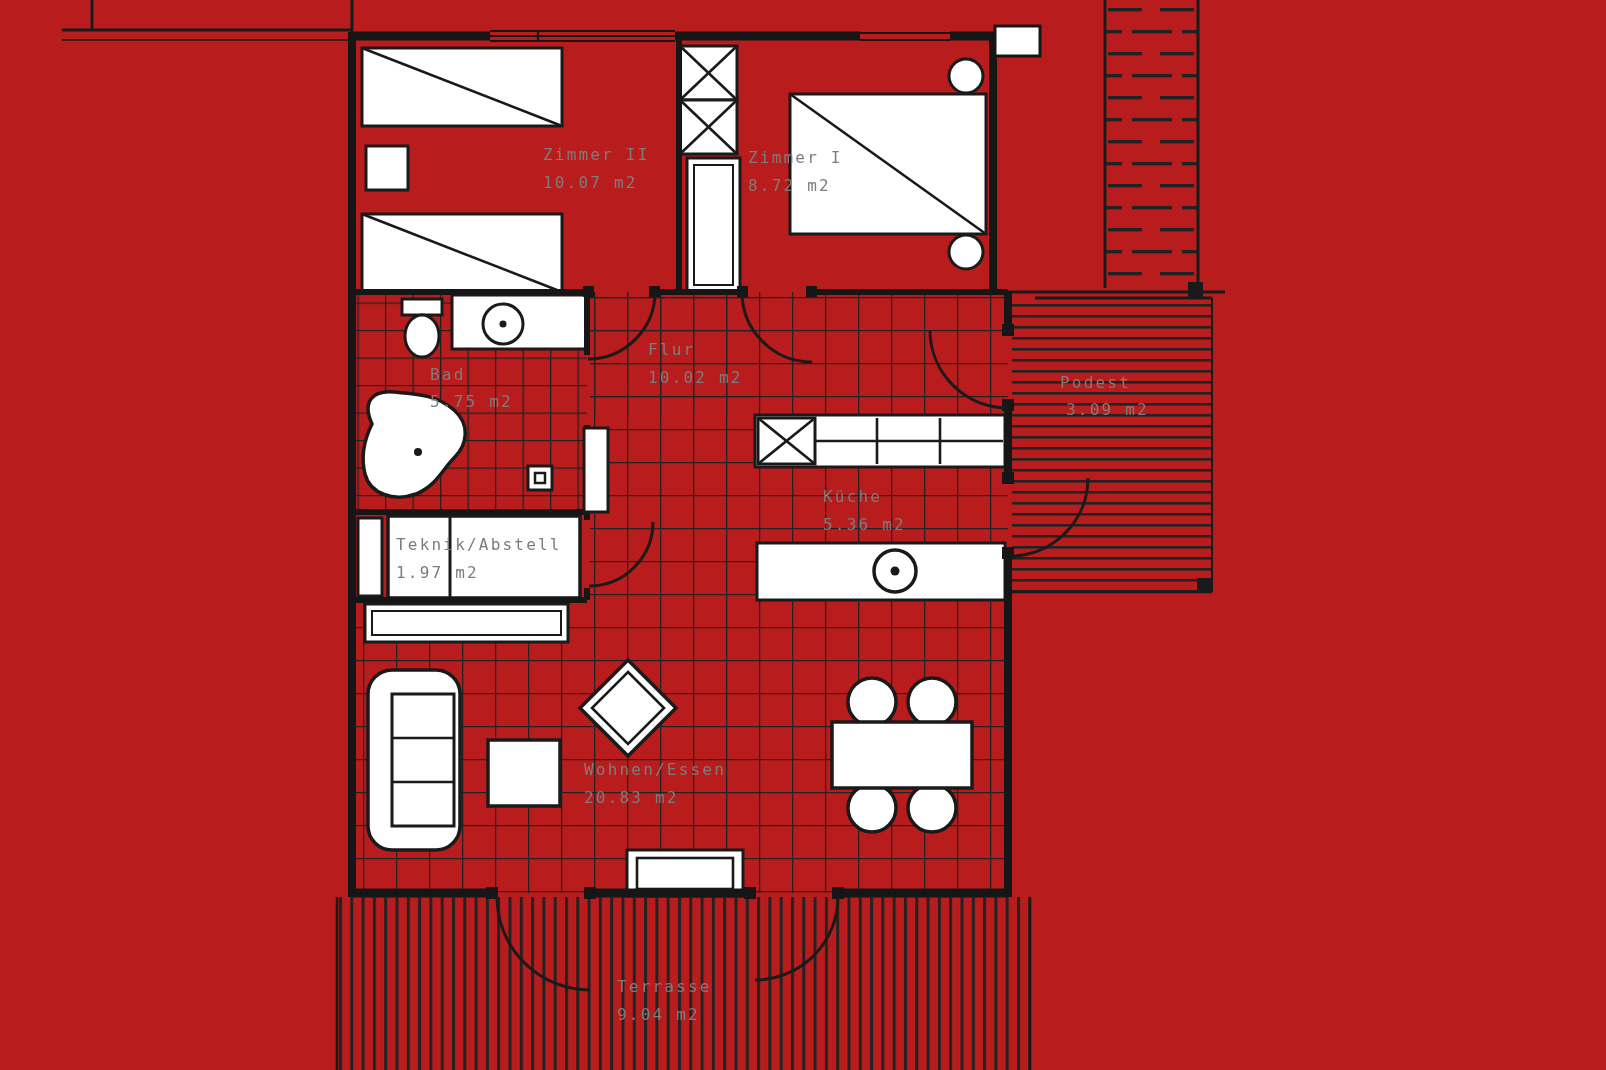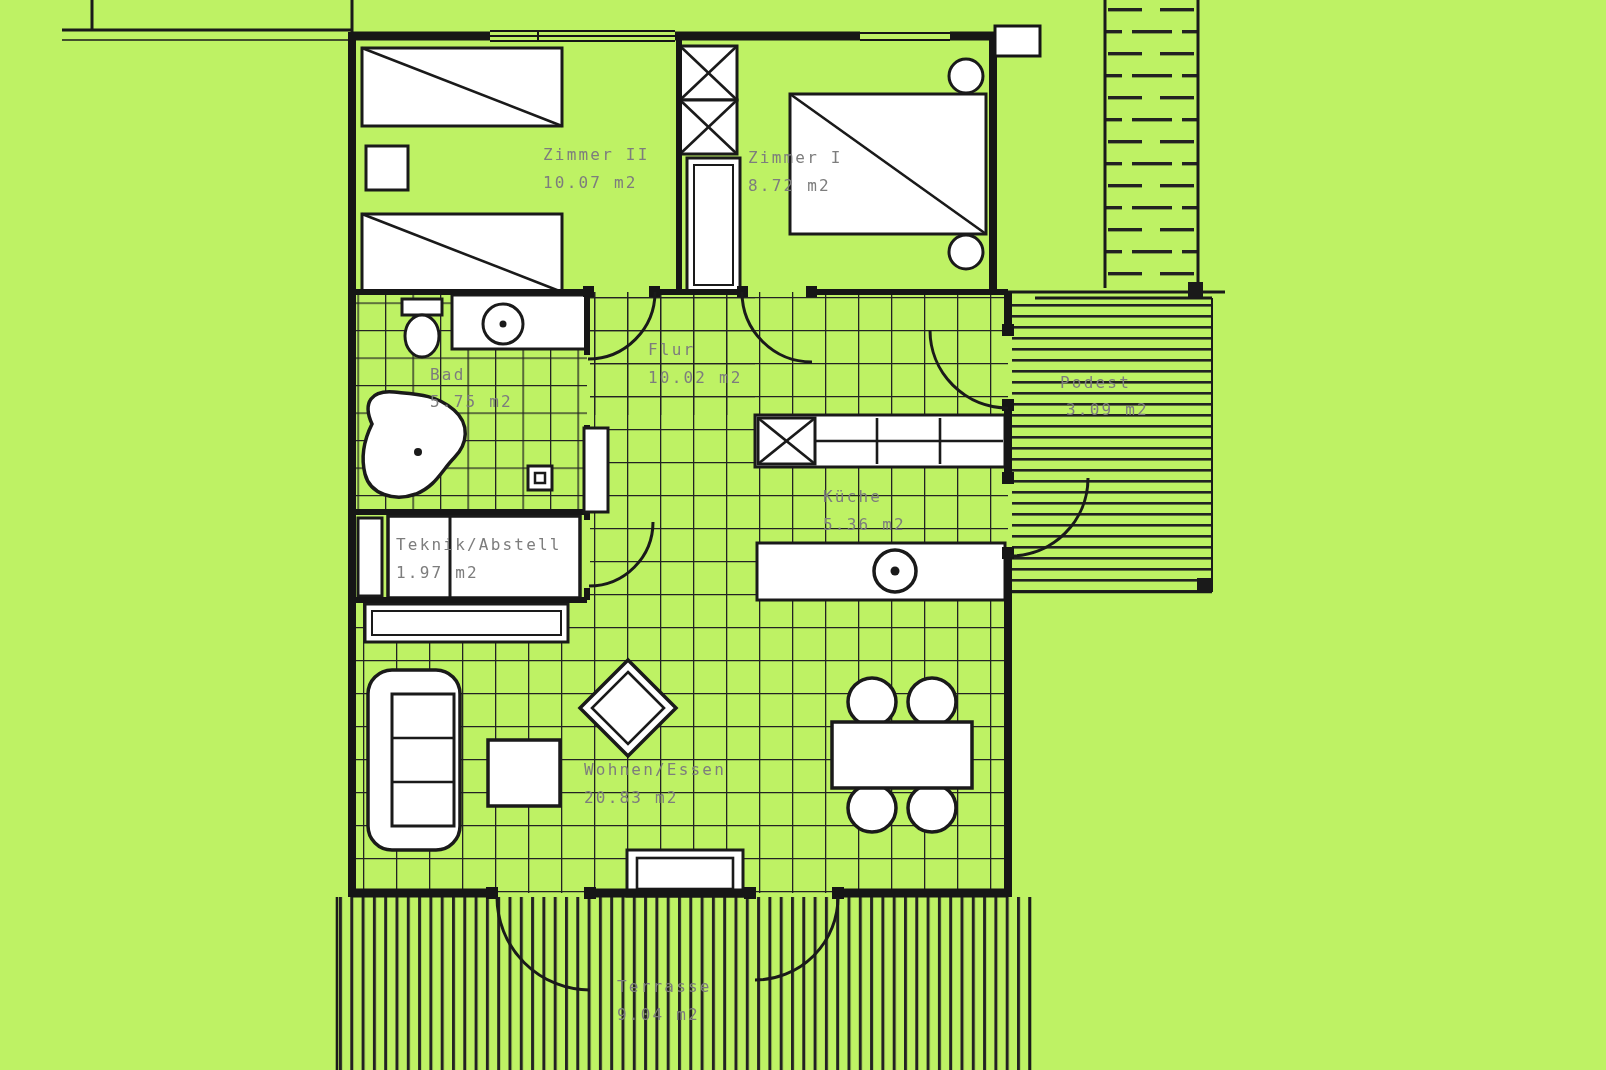--- a/index.html
+++ b/index.html
@@ -1,16 +1,16 @@
 <!DOCTYPE html>
 <html><head>
 <meta charset="utf-8">
 <style>
   html,body{margin:0;padding:0;background:#ffffff;}
-  .page{position:relative;width:1606px;height:1070px;background:#bef264;overflow:hidden;
+  .page{position:relative;width:1606px;height:1070px;background:#b91c1c;overflow:hidden;
         font-family:"DejaVu Sans Mono","Liberation Mono",monospace;}
   svg{display:block;}
   text{font-family:"DejaVu Sans Mono","Liberation Mono",monospace;
        font-size:16px;letter-spacing:2.2px;fill:#7d7d7d;}
 </style>
 </head>
 <body>
 
 <div class="page">
 <svg width="1606" height="1070" viewBox="0 0 1606 1070">

